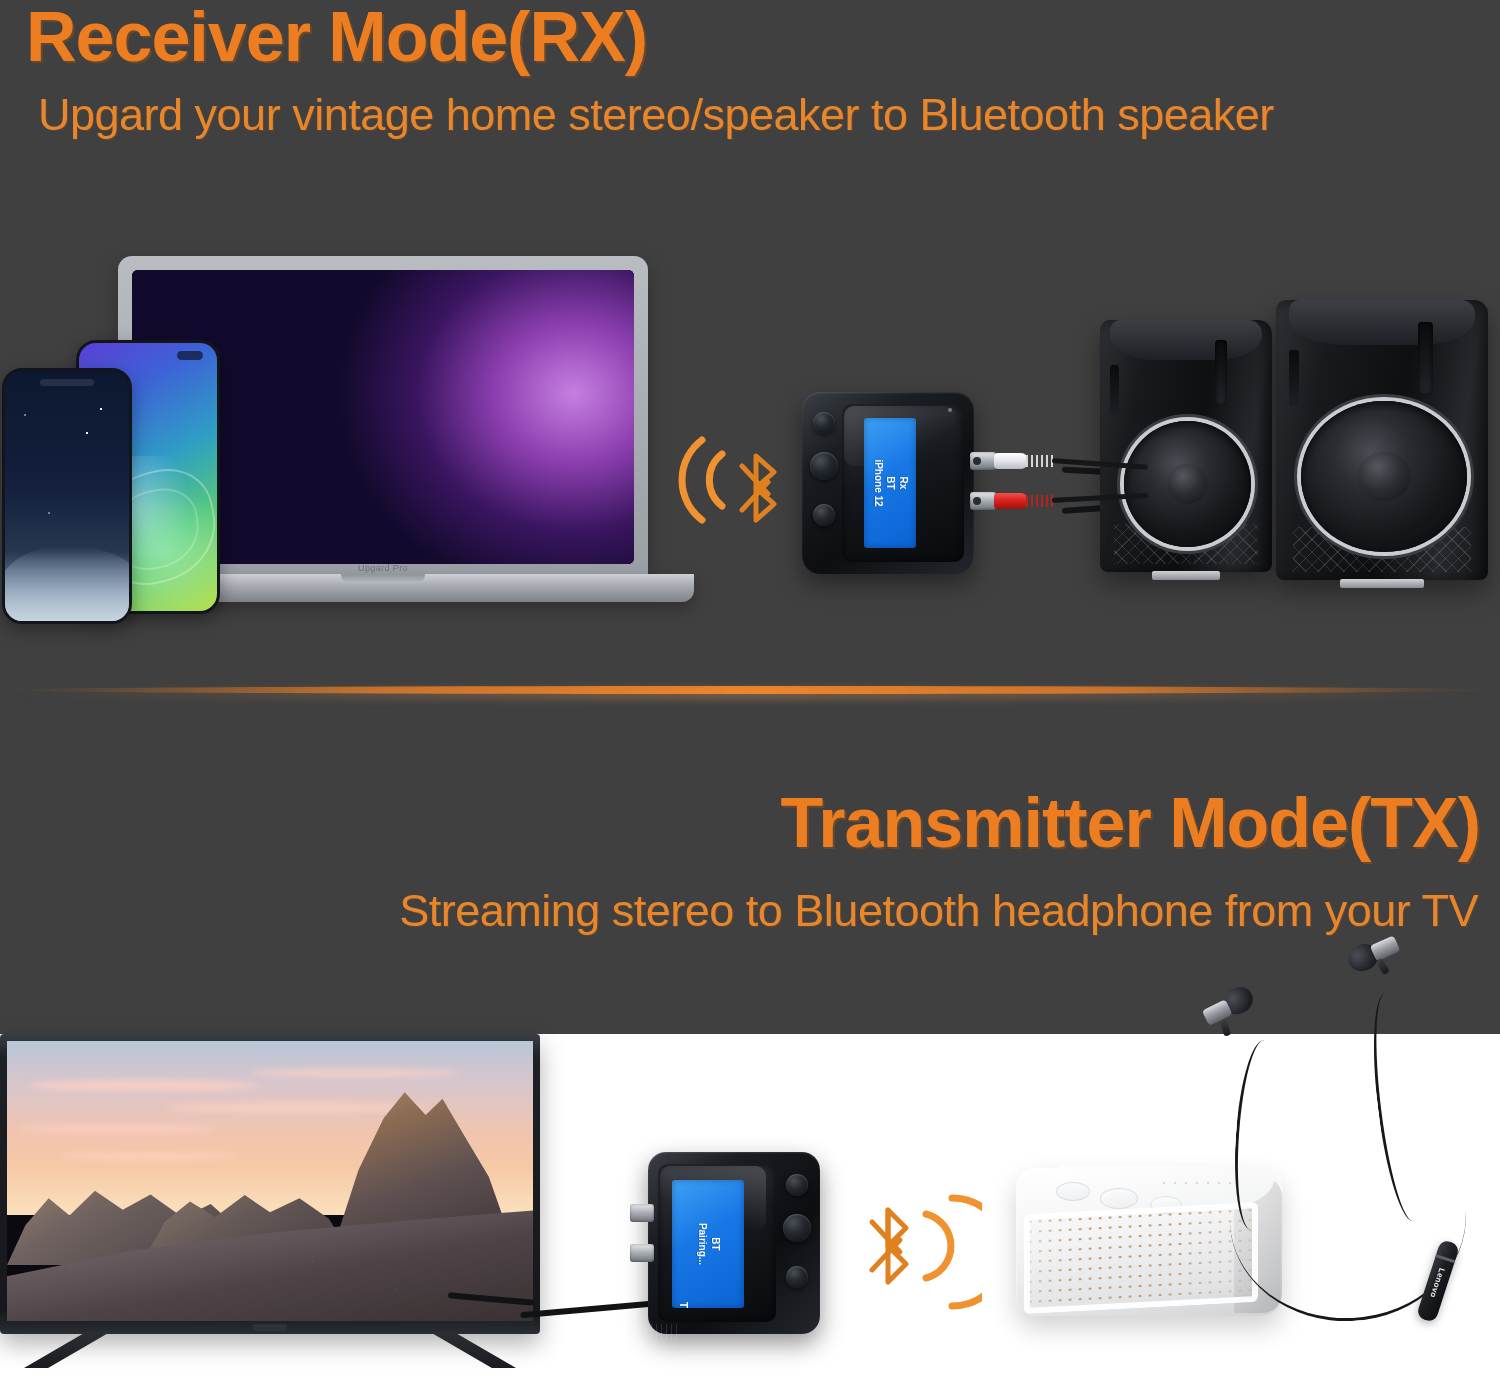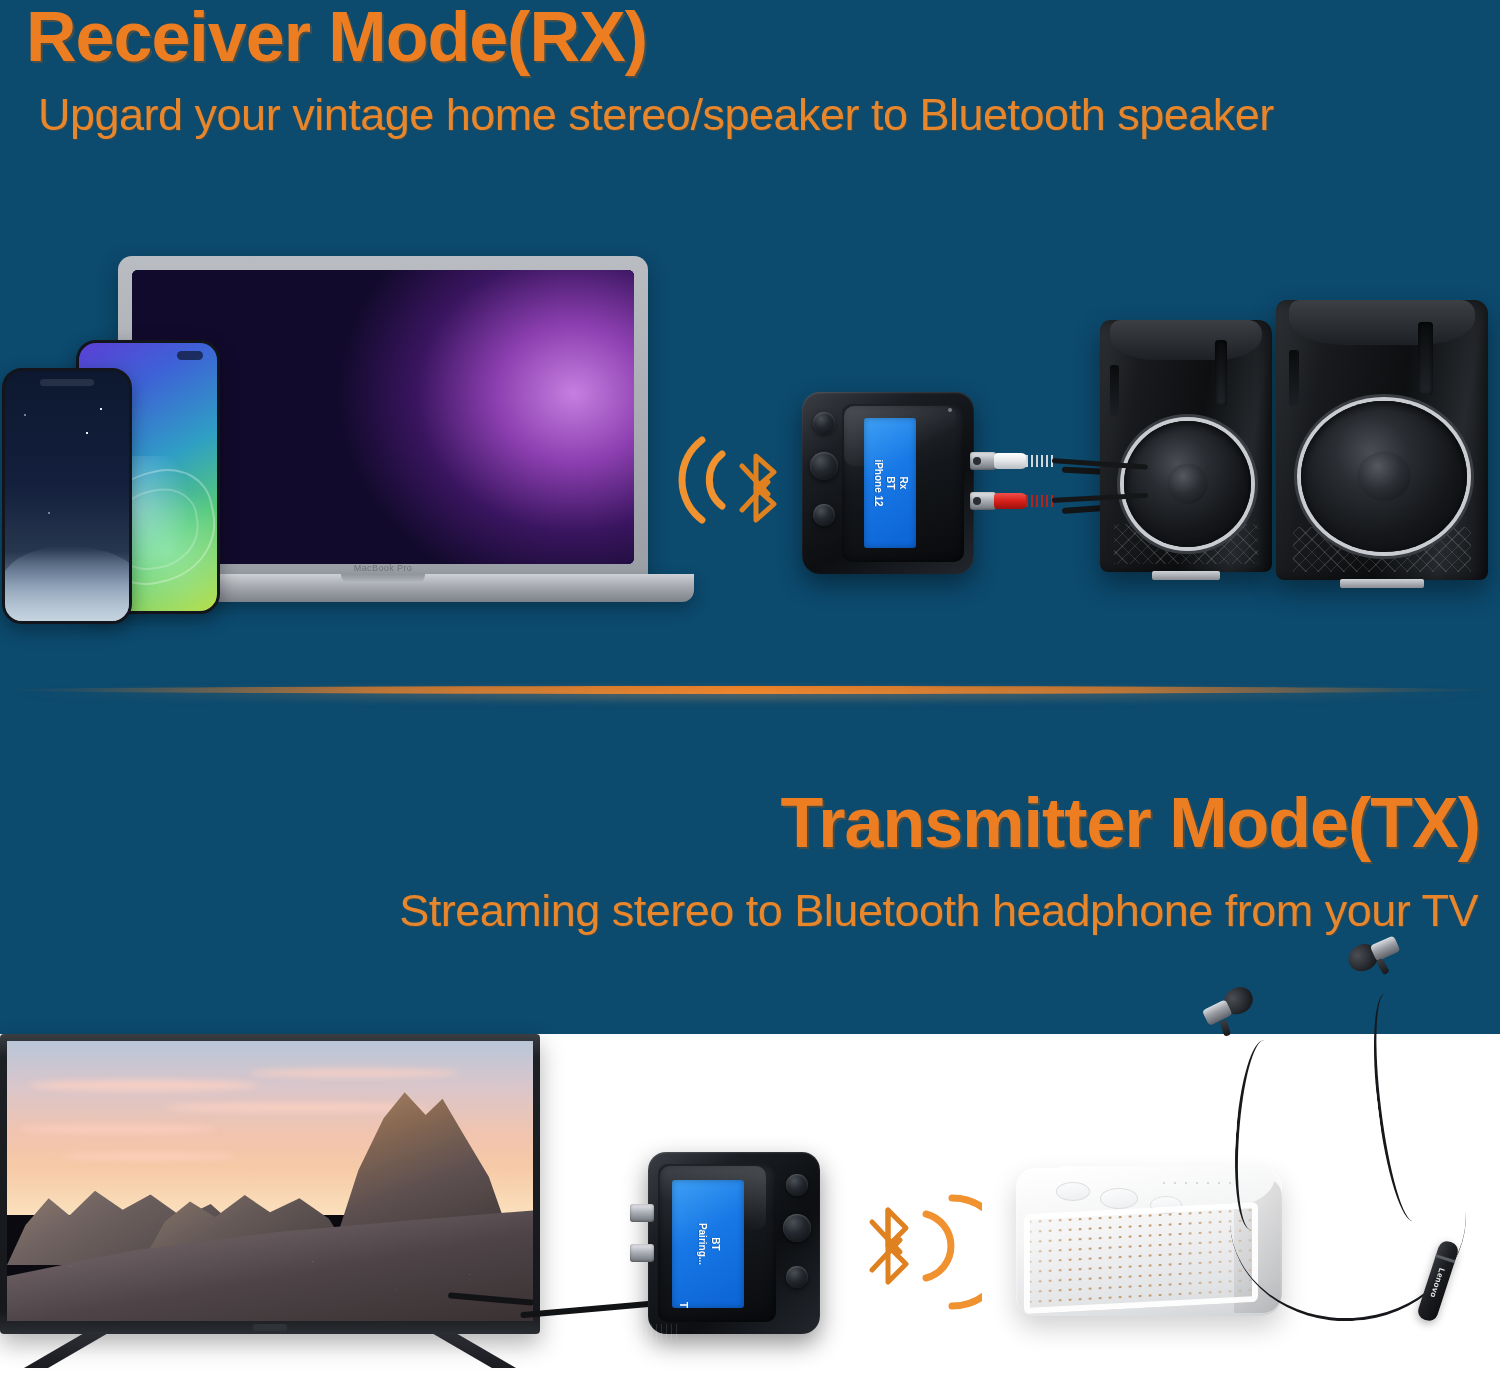--- a/index.html
+++ b/index.html
@@ -1,18 +1,18 @@
 <!DOCTYPE html>
 <html><head>
 <meta charset="utf-8">
 <style>
   html,body{margin:0;padding:0;background:#fff;}
   body{width:1500px;height:1386px;overflow:hidden;font-family:"Liberation Sans",sans-serif;position:relative;}
 
-  .stage{position:relative;width:1500px;height:1034px;background:#0c4a6e;}
+  .stage{position:relative;width:1500px;height:1034px;background:#404040;}
 
   
   .rx-title{
     position:absolute;left:26px;top:2px;
     font-size:70px;font-weight:700;color:#ED7D21;
     letter-spacing:-1px;line-height:1;
     text-shadow:2px 2px 0 rgba(180,90,10,.35);
     white-space:nowrap;
   }
   .rx-sub{
@@ -486,21 +486,21 @@
       <div class="lid">
         <div class="screen">
           <div class="wall"></div>
           <div class="wave w1"></div>
           <div class="wave w2"></div>
           <div class="wave w3"></div>
           <div class="wave w4"></div>
           <div class="wave w5"></div>
           <div class="wave w6"></div>
         </div>
-        <div class="brand">MacBook Pro</div>
+        <div class="brand">Upgard Pro</div>
       </div>
       <div class="base"></div>
       <div class="notch-b"></div>
     </div>
 
     <div class="bt-rx">
       <svg width="120" height="120" viewBox="0 0 120 120" aria-hidden="true">
         <g fill="none" stroke="#F0922F" stroke-width="7" stroke-linecap="round">
           <path d="M30 20 A 50 50 0 0 0 30 100"></path>
           <path d="M50 34 A 33 33 0 0 0 50 86"></path>

